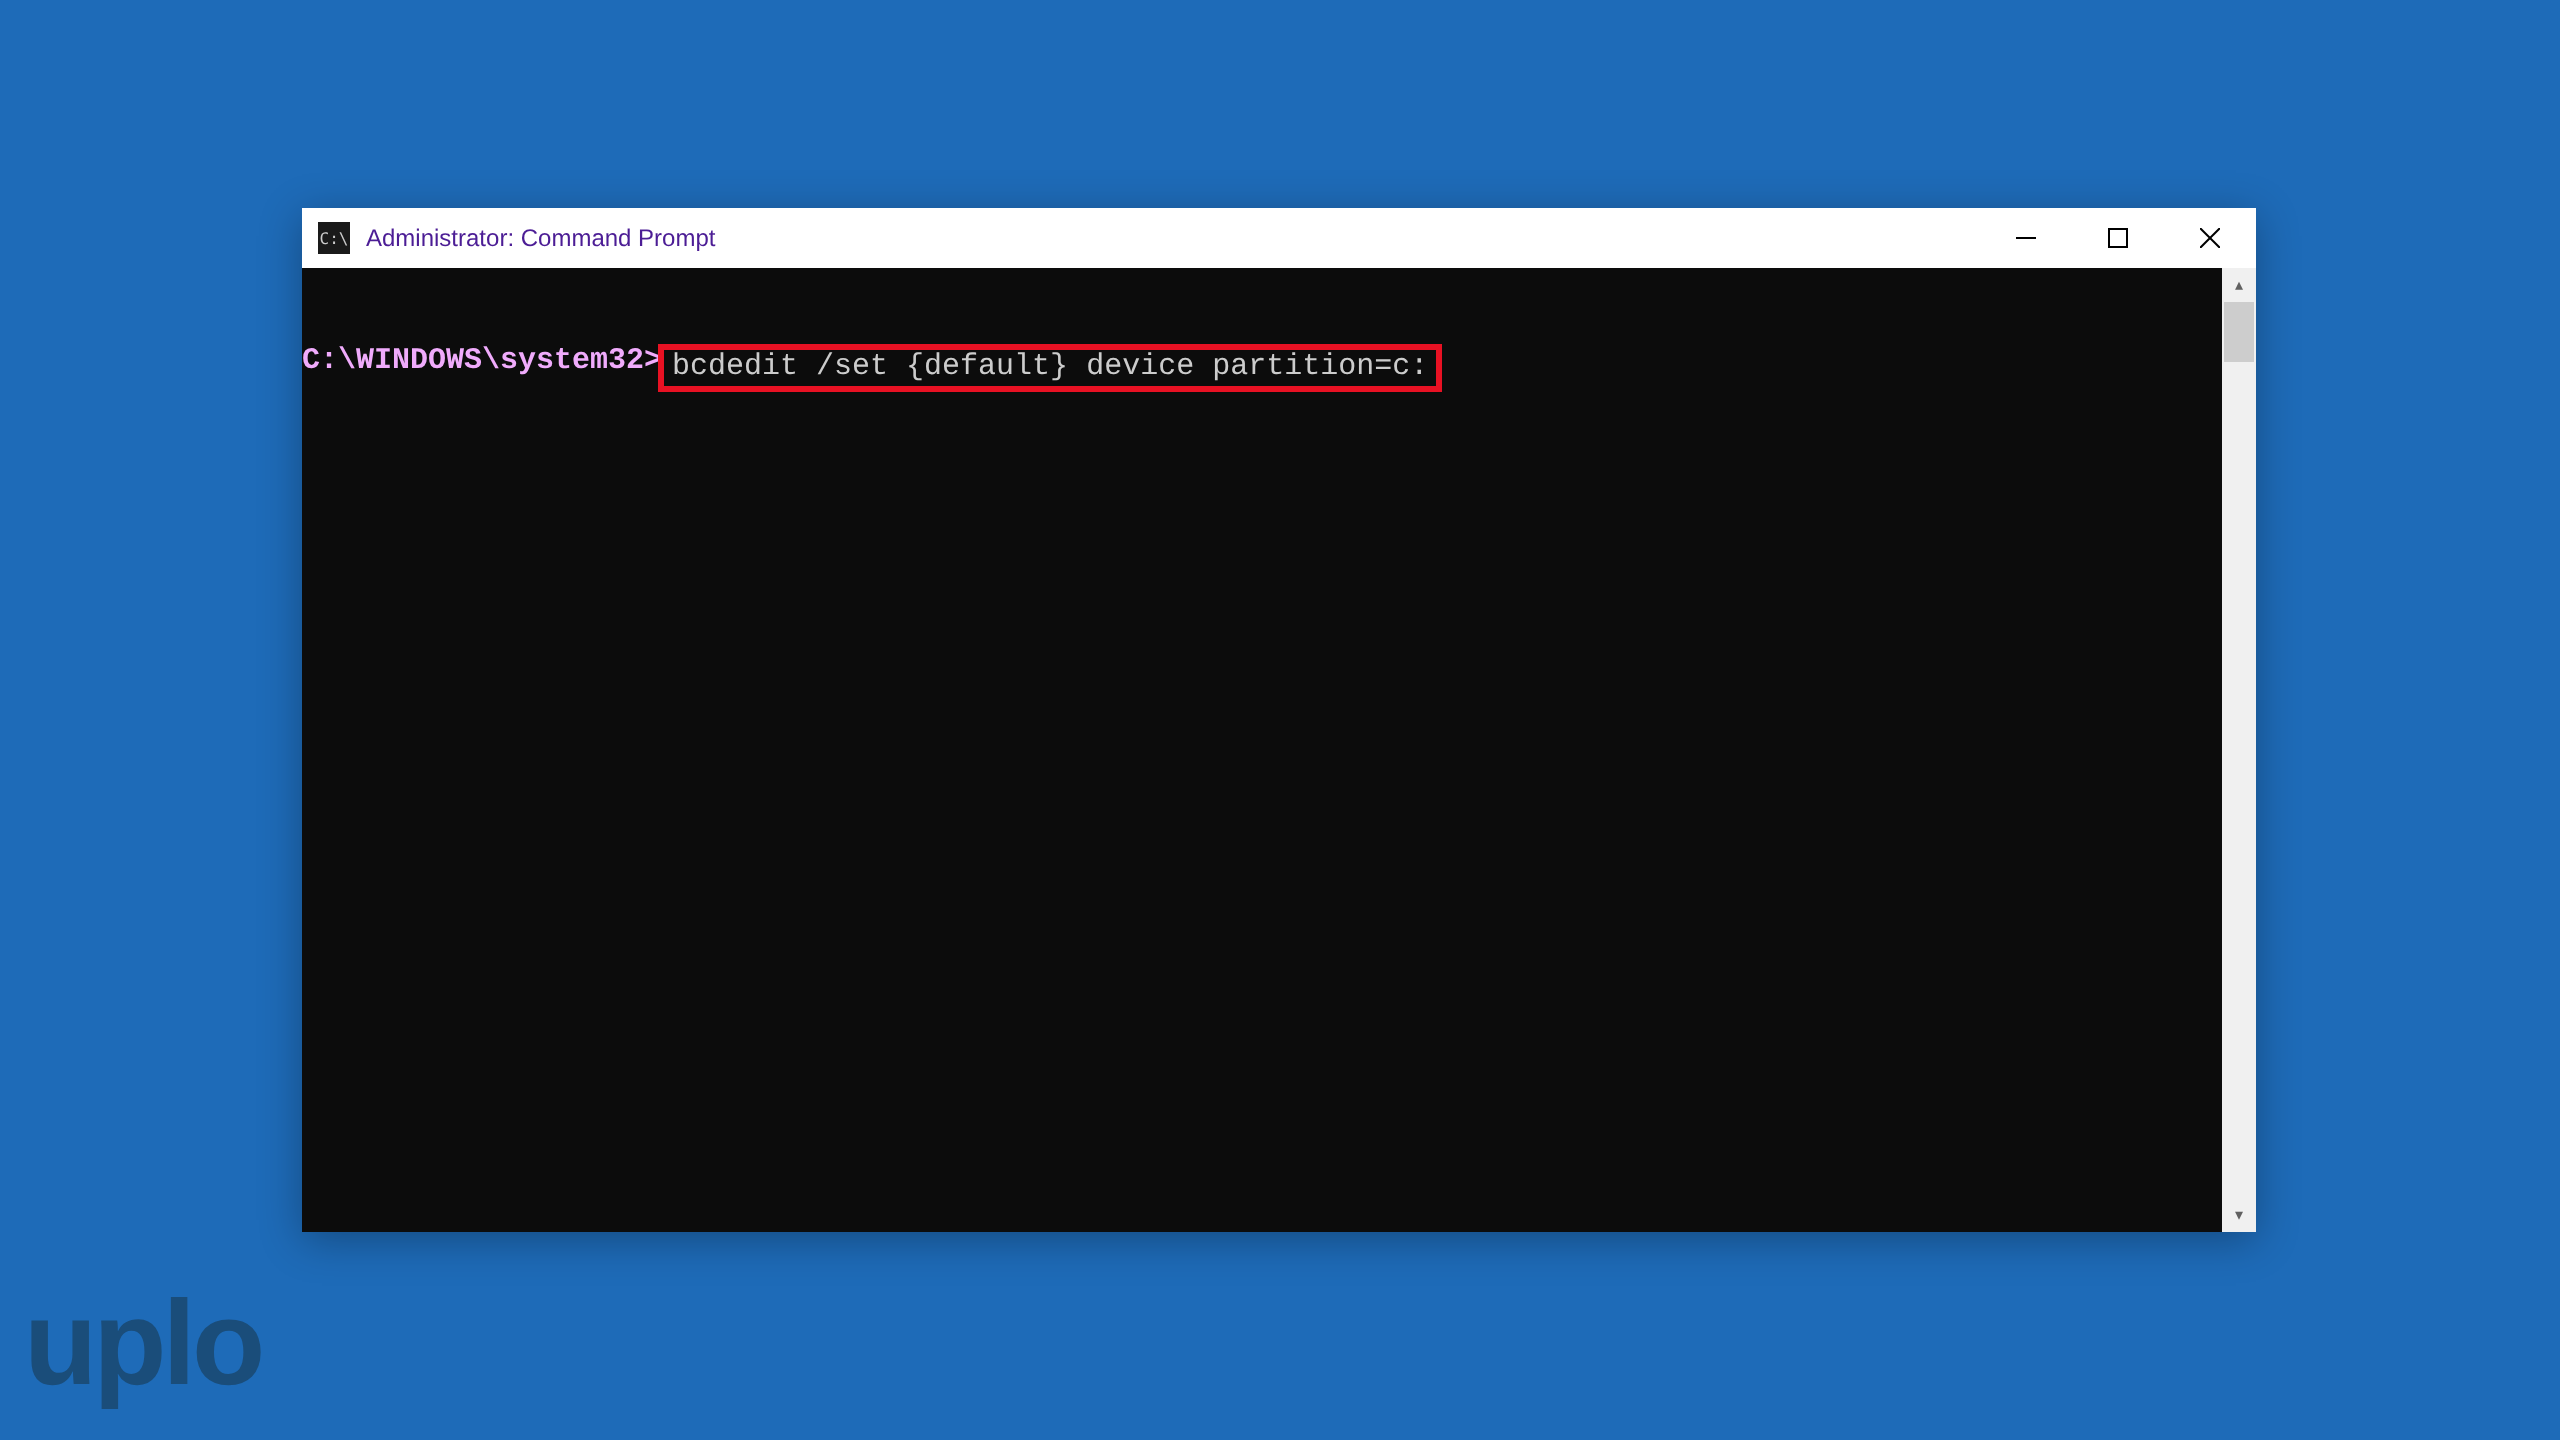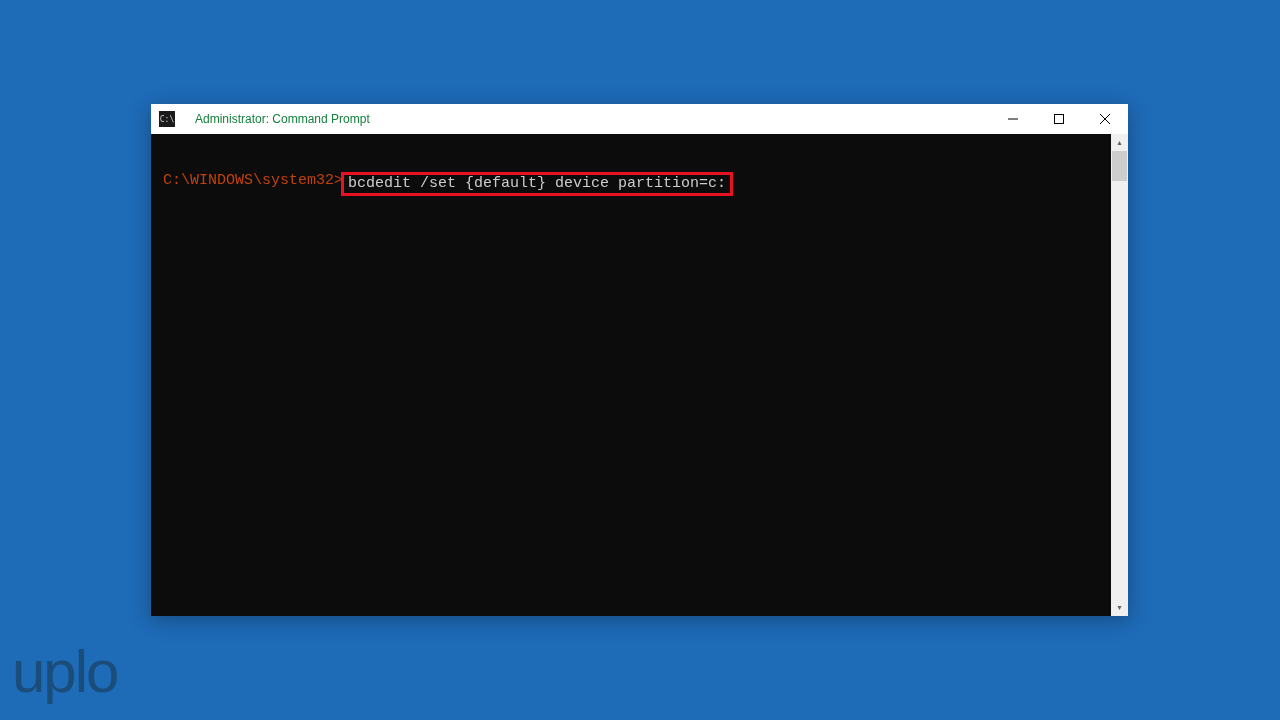--- a/index.html
+++ b/index.html
@@ -43,23 +43,22 @@
       display: flex;
       align-items: center;
       justify-content: center;
       font-size: 8px;
       color: #ccc;
       font-family: monospace;
     }
     
     .window-title {
       font-size: 12px;
-      color: #15803d;
+      color: #4c1d95;
       flex: 1;
-      margin-left: 12px;
     }
     
     .window-controls {
       display: flex;
       height: 100%;
     }
     
     .control-btn {
       width: 46px;
       height: 30px;
@@ -92,22 +91,23 @@
       overflow: hidden;
     }
     
     .terminal-line {
       display: flex;
       align-items: flex-start;
       padding-top: 2px;
     }
     
     .prompt-text {
-      color: #c2410c;
-      padding-left: 12px;
+      color: #f0abfc;
+      padding-left: 0px;
+      font-weight: bold;
     }
     
     .command-highlight {
       border: 3px solid #e81123;
       padding: 0 4px;
       margin-left: -2px;
       display: inline-block;
     }
     
     .command-text {
@@ -148,21 +148,21 @@
       left: 1px;
       height: 30px;
       background: #cdcdcd;
     }
     
     .watermark {
       position: absolute;
       left: 12px;
       bottom: 18px;
       font-family: 'Segoe UI', Arial, sans-serif;
-      font-weight: 400;
+      font-weight: 700;
       font-size: 60px;
       line-height: 1;
       letter-spacing: -2px;
       display: flex;
     }
     
     .watermark-dark {
       color: #1a4d7a;
     }
     

